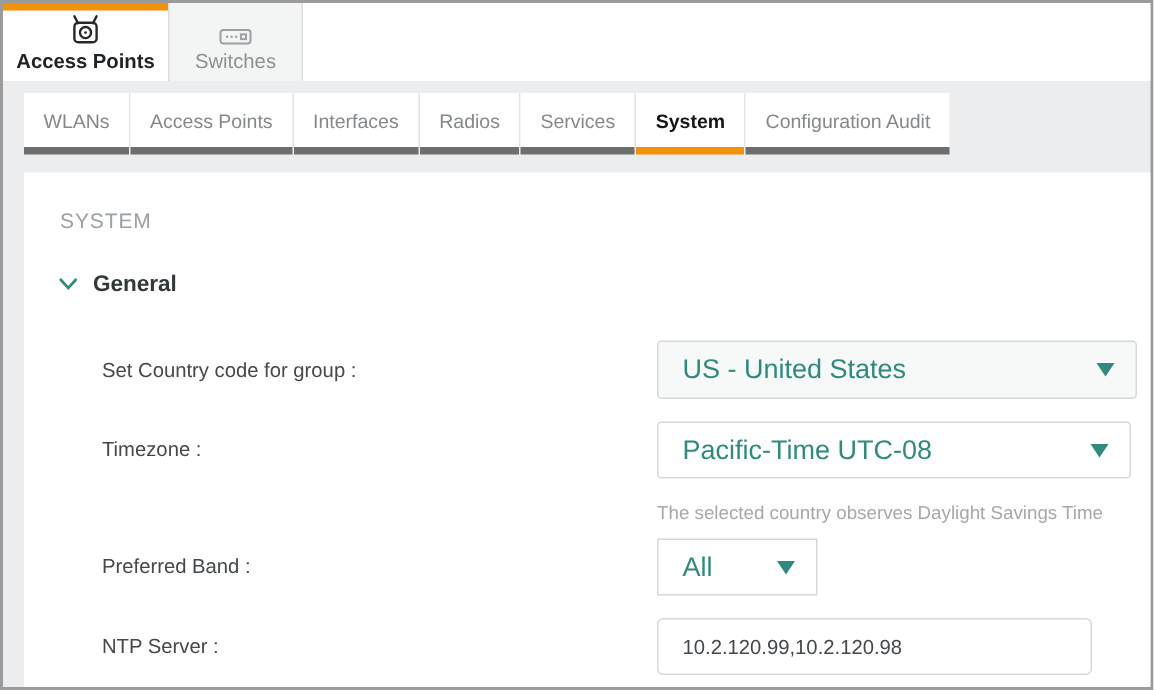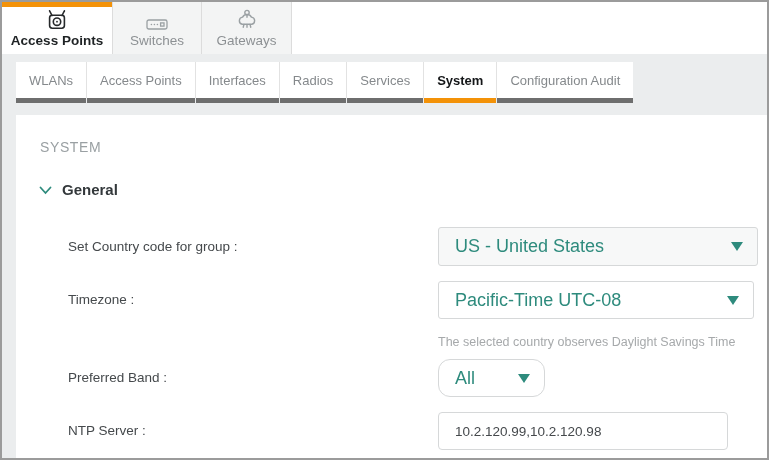--- a/index.html
+++ b/index.html
@@ -62,21 +62,21 @@
   .lab3 { top:244px; line-height:38px; }
   .lab4 { top:297px; line-height:38px; }
 
   .dropdown {
     position:absolute; left:422px; border:1px solid #d6d8d9; border-radius:3px;
     background:#fff; display:flex; align-items:center; justify-content:space-between;
     padding:0 14px 0 16px; font-size:18px; color:#2e8b7d; cursor:pointer;
   }
   .dd-country { top:112px; width:320px; height:39px; background:#f7f8f8; }
   .dd-timezone { top:166px; width:316px; height:38px; }
-  .dd-band { top:244px; width:107px; height:38px; border-radius:12px; }
+  .dd-band { top:244px; width:107px; height:38px; border-radius:0; }
   .dd-caret {
     width:0; height:0; flex:none;
     border-left:6px solid transparent; border-right:6px solid transparent;
     border-top:9px solid #2e8b7d;
   }
   .field-note { position:absolute; left:422px; top:220px; font-size:12.5px; color:#a6a9ab; }
 
   .text-input {
     position:absolute; left:422px; top:297px; width:290px; height:38px;
     border:1px solid #d6d8d9; border-radius:4px; background:#fff;
@@ -106,33 +106,20 @@
       <span class="app-icon">
         <svg width="22" height="13" viewBox="0 0 22 13" fill="none" stroke="#9aa0a3" stroke-width="1.3">
           <rect x="1" y="2" width="20" height="9" rx="1.8"></rect>
           <circle cx="5.4" cy="6.5" r="0.8" fill="#9aa0a3" stroke="none"></circle>
           <circle cx="8.4" cy="6.5" r="0.8" fill="#9aa0a3" stroke="none"></circle>
           <circle cx="11.4" cy="6.5" r="0.8" fill="#9aa0a3" stroke="none"></circle>
           <rect x="14.6" y="4.9" width="3.4" height="3.2"></rect>
         </svg>
       </span>
       <span class="app-tab-label">Switches</span>
-    </div>
-    <div class="app-tab t3">
-      <span class="app-icon">
-        <svg width="24" height="22" viewBox="0 0 24 22" fill="none" stroke="#9aa0a3" stroke-width="1.4" stroke-linecap="round">
-          <circle cx="12" cy="3.6" r="2.2"></circle>
-          <path d="M12 5.8 L12 8.2"></path>
-          <path d="M7.2 15.2 a3.6,3.6 0 0 1 .4-7.1 a4.8,4.4 0 0 1 8.8,0 a3.6,3.6 0 0 1 .4,7.1 z"></path>
-          <path d="M9 15.4 L8.2 18.2"></path>
-            <path d="M12 15.4 L12 18.2"></path>
-            <path d="M15 15.4 L15.8 18.2"></path>
-        </svg>
-      </span>
-      <span class="app-tab-label">Gateways</span>
     </div>
   </div>
 
   <div class="config-tabbar">
     <div class="cfg-tab">
         <span>WLANs</span>
       </div>
     <div class="cfg-tab">
         <span>Access Points</span>
       </div>

